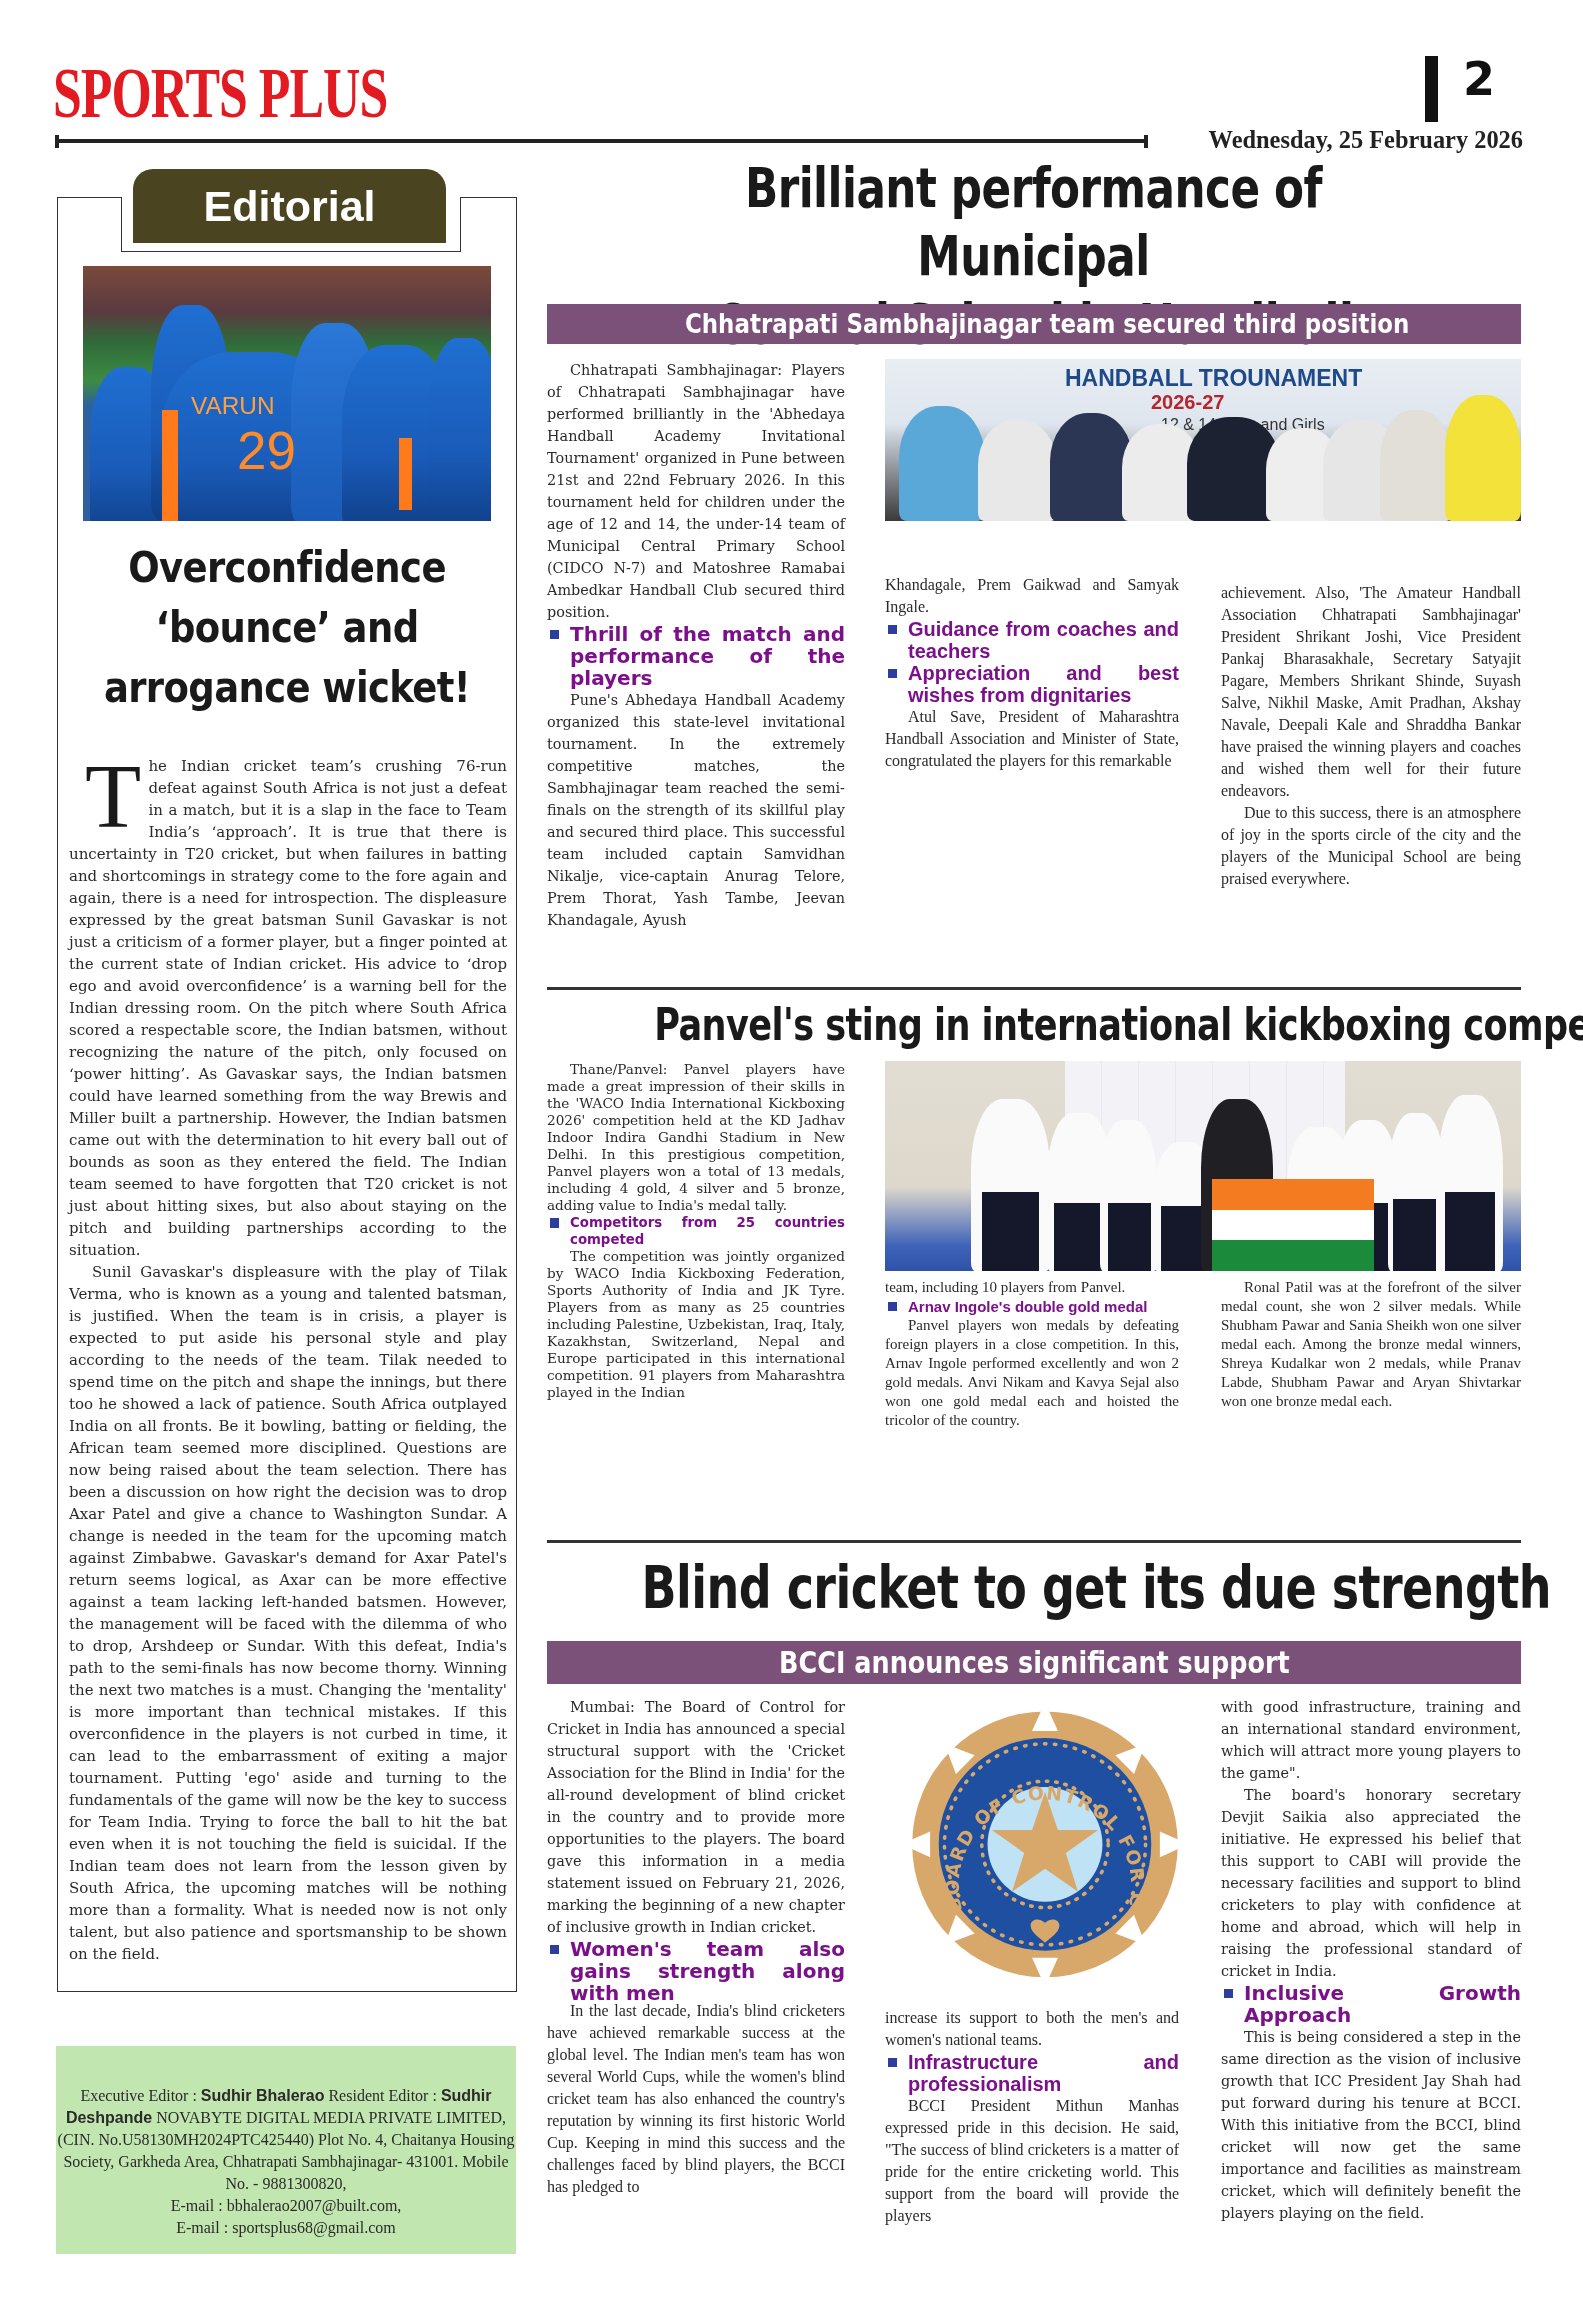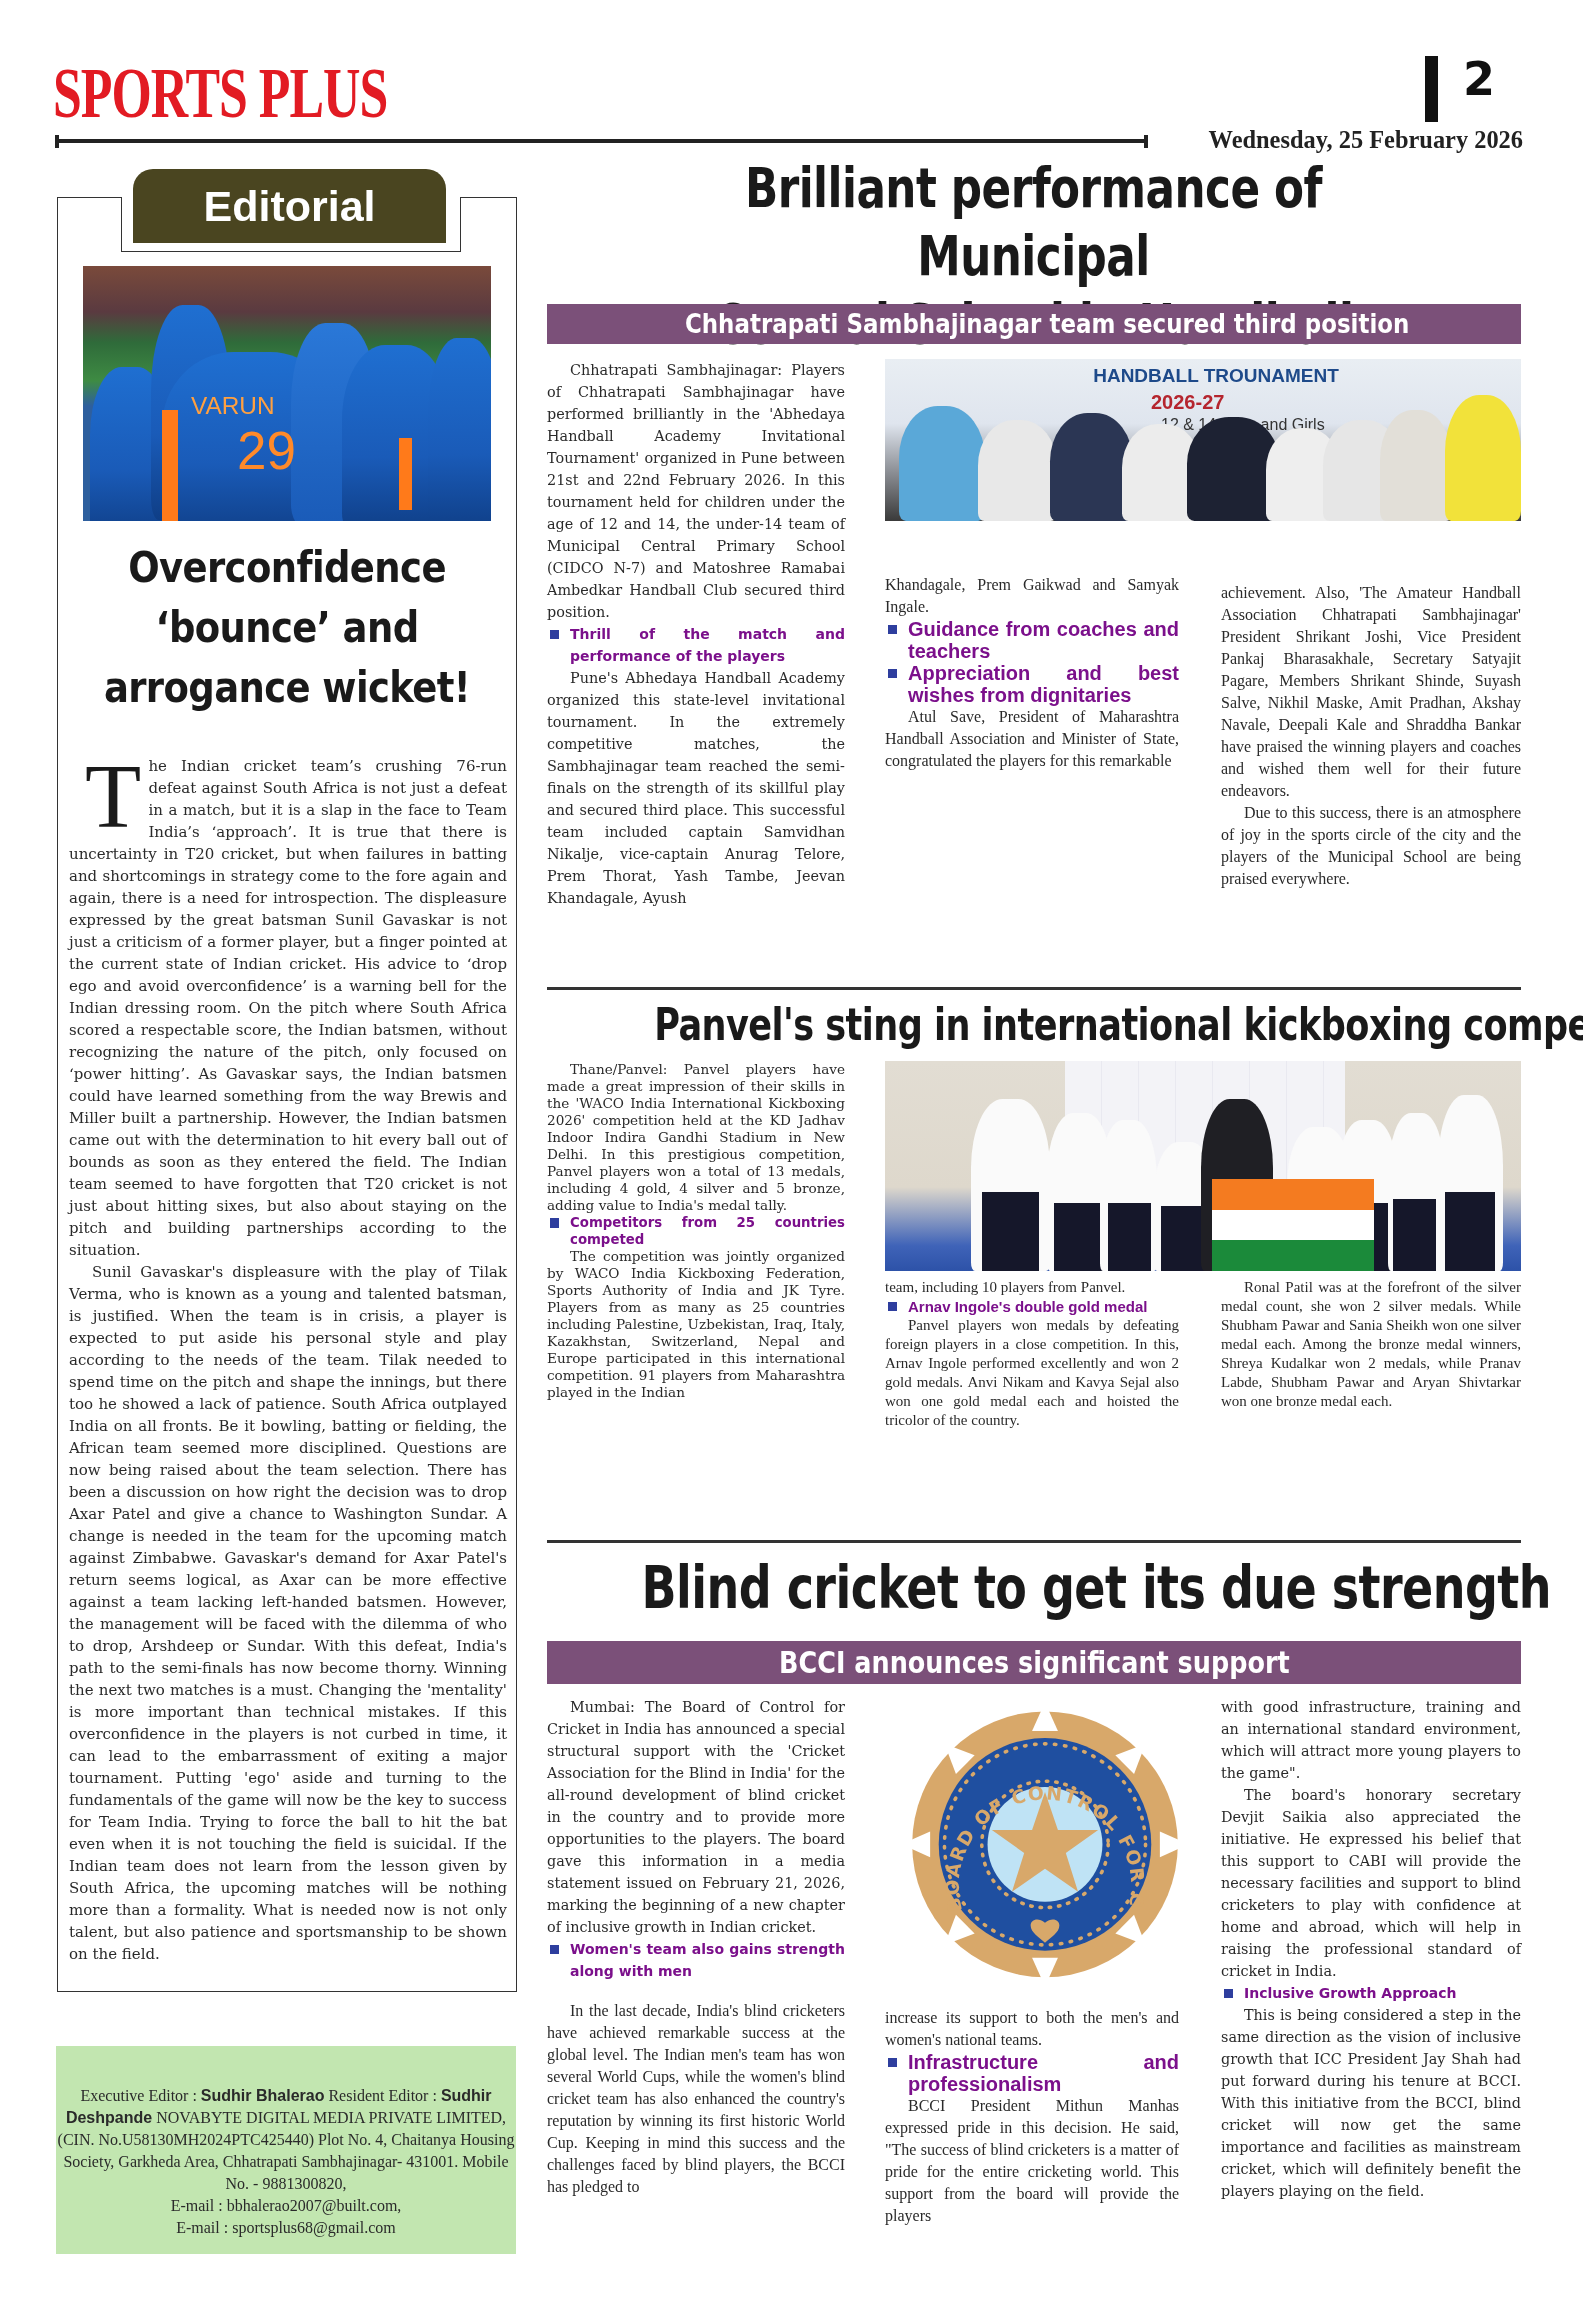--- a/index.html
+++ b/index.html
@@ -38,26 +38,26 @@
 
   
   .s1-headline { position: absolute; left: 531px; top: 154px; width: 1005px; text-align: center; font-family: "DejaVu Sans", sans-serif; font-weight: bold; font-size: 56px; line-height: 68px; color: #1a1a1a; transform: scaleX(0.78); transform-origin: center top; letter-spacing: -0.7px; }
   .kicker { position: absolute; left: 547px; width: 974px; height: 40px; background: #7b5079; color: #fff; text-align: center; font-family: "DejaVu Sans", sans-serif; font-weight: bold; font-size: 27px; line-height: 40px; }
   .kicker span { display: inline-block; transform: scaleX(0.85); }
   .col { position: absolute; text-align: justify; color: #2a2a2a; }
   .col p { margin: 0; text-indent: 23px; }
   .col p.noindent { text-indent: 0; }
   .serif-wide { font-family: "DejaVu Serif", serif; font-size: 14.4px; line-height: 22px; }
   .serif-narrow { font-family: "Liberation Serif", serif; font-size: 16px; line-height: 22px; }
-  .subhead { position: relative; padding-left: 23px; text-indent: 0 !important; color: #7b108b; font-family: "DejaVu Sans", sans-serif; font-weight: bold; font-size: 14px; line-height: 22px; }
+  .subhead { position: relative; padding-left: 23px; text-indent: 0 !important; color: #7b108b; font-family: "DejaVu Sans", sans-serif; font-weight: bold; font-size: 20px; line-height: 22px; }
   .subhead.narrow { font-family: "Liberation Sans", sans-serif; font-size: 20px; }
   .subhead .sq { position: absolute; left: 2.9px; top: 6.5px; width: 9.3px; height: 9.3px; background: #2e3e9e; }
 
   .handball-photo { position: absolute; left: 885px; top: 359px; width: 636px; height: 162px; overflow: hidden; background: linear-gradient(180deg, #e9eef3 0%, #dfe5ee 40%, #8b8e94 70%, #3a3a3a 100%); }
-  .handball-photo .banner-text { position: absolute; left: 180px; top: 5.7px; width: 302px; text-align: center; color: #1e4a8a; font-family: "Liberation Sans", sans-serif; font-weight: bold; font-size: 19px; }
+  .handball-photo .banner-text { position: absolute; left: 180px; top: 5.7px; width: 302px; color: #1e4a8a; font-family: "Liberation Sans", sans-serif; font-weight: bold; font-size: 23px; }
   .handball-photo .banner-year { position: absolute; left: 266px; top: 32px; color: #b5252e; font-family: "Liberation Sans", sans-serif; font-weight: bold; font-size: 20px; }
   .handball-photo .banner-sub { position: absolute; left: 276px; top: 57px; color: #333; font-family: "Liberation Sans", sans-serif; font-size: 16px; }
   .kid { position: absolute; bottom: 0; border-radius: 45% 45% 8% 8%; }
 
   .rule { position: absolute; left: 547px; width: 974px; height: 2.9px; background: #333; }
 
   .s2-headline { position: absolute; left: 547px; top: 1000px; width: 974px; text-align: center; font-family: "DejaVu Sans", sans-serif; font-weight: bold; font-size: 45px; line-height: 50px; color: #1a1a1a; transform: scaleX(0.78); transform-origin: center top; letter-spacing: -0.7px; white-space: nowrap; }
   .kick-photo { position: absolute; left: 885px; top: 1061px; width: 636px; height: 210px; overflow: hidden; background: linear-gradient(180deg, #e2ddd3 0%, #ded8cc 60%, #3f63b8 88%, #2d52a8 100%); }
   .kick-photo .backdrop { position: absolute; left: 180px; top: 0; width: 280px; height: 172px; background: repeating-linear-gradient(90deg, #f3f3f7 0 36px, #e9e9f0 36px 37px); }
   .kick-photo .figure { position: absolute; bottom: 0; background: #fafafa; border-radius: 40% 40% 5% 5%; }

